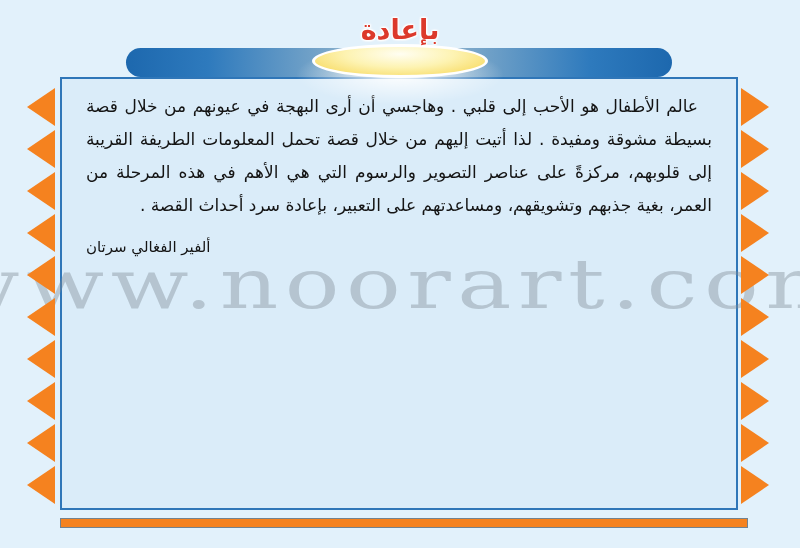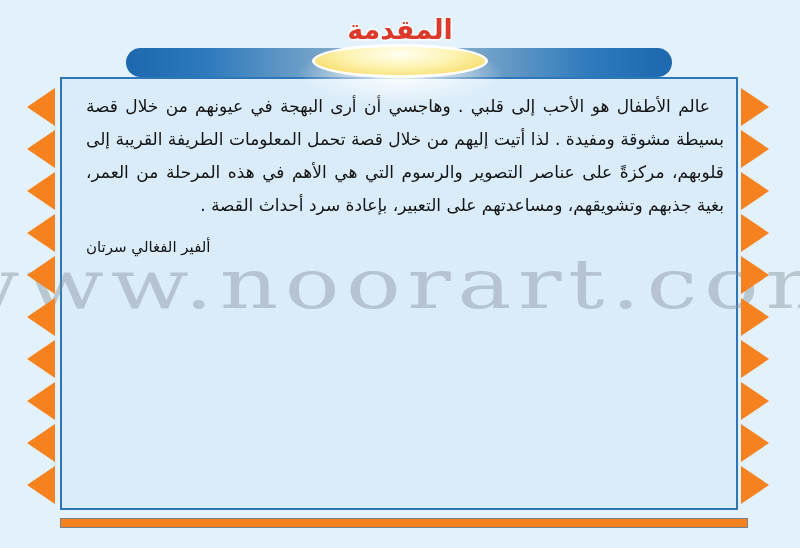--- a/index.html
+++ b/index.html
@@ -45,21 +45,21 @@
     font-size:27px;font-weight:bold;
     color:var(--title-red);
     text-shadow:0 0 2px #fff,0 0 3px #fff,1px 1px 2px #fff,-1px -1px 2px #fff,1px -1px 2px #fff,-1px 1px 2px #fff;
     z-index:7;
   }
   
   .content-box{
     position:absolute;left:60px;top:77px;width:678px;height:433px;
     background:var(--box-bg);
     border:2px solid var(--box-border);
-    padding:11px 12px 0 24px;
+    padding:11px 24px 0 24px;
     z-index:1;
   }
   .content-box p{
     direction:rtl;
     text-align:justify;
     font-size:17px;
     line-height:33px;
     color:#141414;
     text-indent:14px;
     margin-bottom:9px;
@@ -99,21 +99,21 @@
     border:1px solid #73828e;
     z-index:4;
   }
 </style>
 </head>
 <body>
 
 <div class="banner"></div>
 <div class="banner-glow"></div>
 <div class="title-ellipse"></div>
-<h1 class="page-title">المقدمة</h1>
+<h1 class="page-title">بإعادة</h1>
 
 <div class="content-box">
   <p>عالم الأطفال هو الأحب إلى قلبي . وهاجسي أن أرى البهجة في عيونهم من خلال قصة بسيطة مشوقة ومفيدة . لذا أتيت إليهم من خلال قصة تحمل المعلومات الطريفة القريبة إلى قلوبهم، مركزةً على عناصر التصوير والرسوم التي هي الأهم في هذه المرحلة من العمر، بغية جذبهم وتشويقهم، ومساعدتهم على التعبير، بإعادة سرد أحداث القصة .</p>
   <div class="signature">ألفير الفغالي سرتان</div>
 </div>
 
 <div class="watermark">www.noorart.com</div>
 
 <div class="zigzag left">
     <div class="tri"></div>

